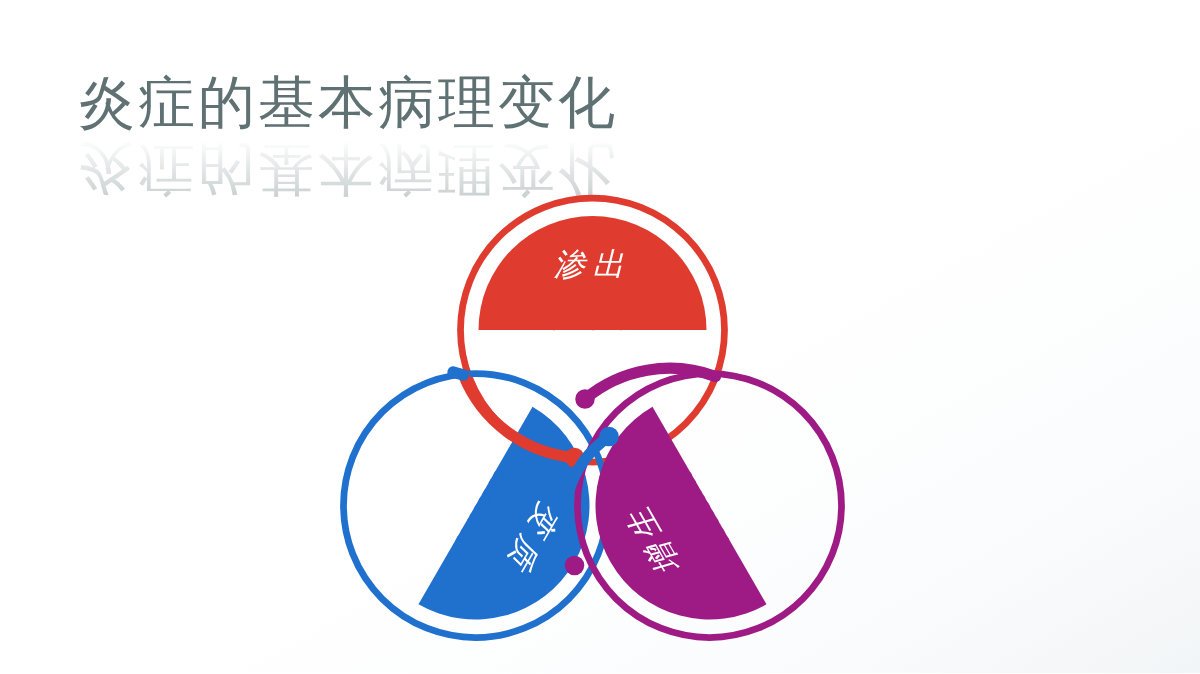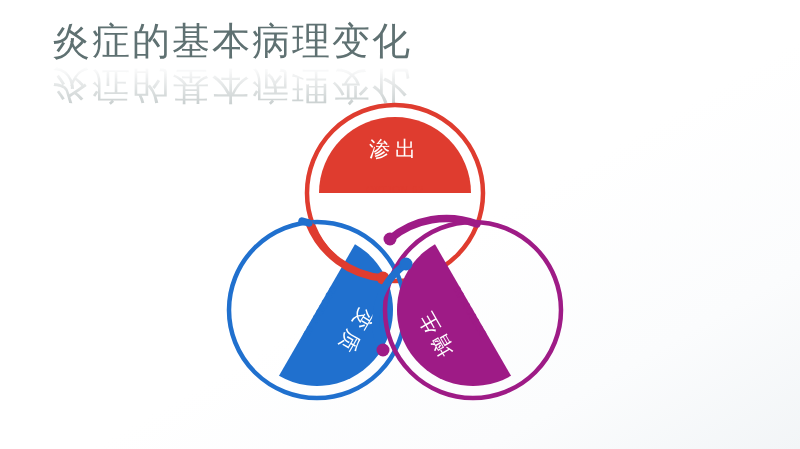--- a/index.html
+++ b/index.html
@@ -6,20 +6,21 @@
   body{
     width:800px;height:449px;
     background:#ffffff;
     font-family:"Liberation Sans","DejaVu Sans",sans-serif;
     overflow:hidden;
     position:relative;
   }
   .slide{
     position:absolute;inset:0;
     background:linear-gradient(150deg,#ffffff 0%,#ffffff 55%,#fbfcfd 80%,#f2f5f7 100%);
+    margin-top:27px;
   }
 
   
   .title-block{
     position:absolute;
     left:52px;top:18px;
     width:660px;height:80px;
   }
   .title-main{
     font-family:"DejaVu Sans","Liberation Sans",sans-serif;
@@ -44,21 +45,21 @@
     opacity:.40;
     -webkit-mask-image:linear-gradient(to top,rgba(0,0,0,0) 5%,rgba(0,0,0,.85) 92%);
     mask-image:linear-gradient(to top,rgba(0,0,0,0) 5%,rgba(0,0,0,.85) 92%);
     pointer-events:none;
   }
 
   
   .diagram{
     position:absolute;
     left:205px;top:88px;
-    width:380px;height:325px;
+    width:380px;height:325px;font-style:italic;
   }
   .diagram svg{display:block;width:380px;height:325px;overflow:visible;}
 
   .cn-label{
     font-family:"DejaVu Sans","Liberation Sans",sans-serif;
     font-size:21px;
     font-weight:400;
     letter-spacing:5px;
     fill:#ffffff;
   }

